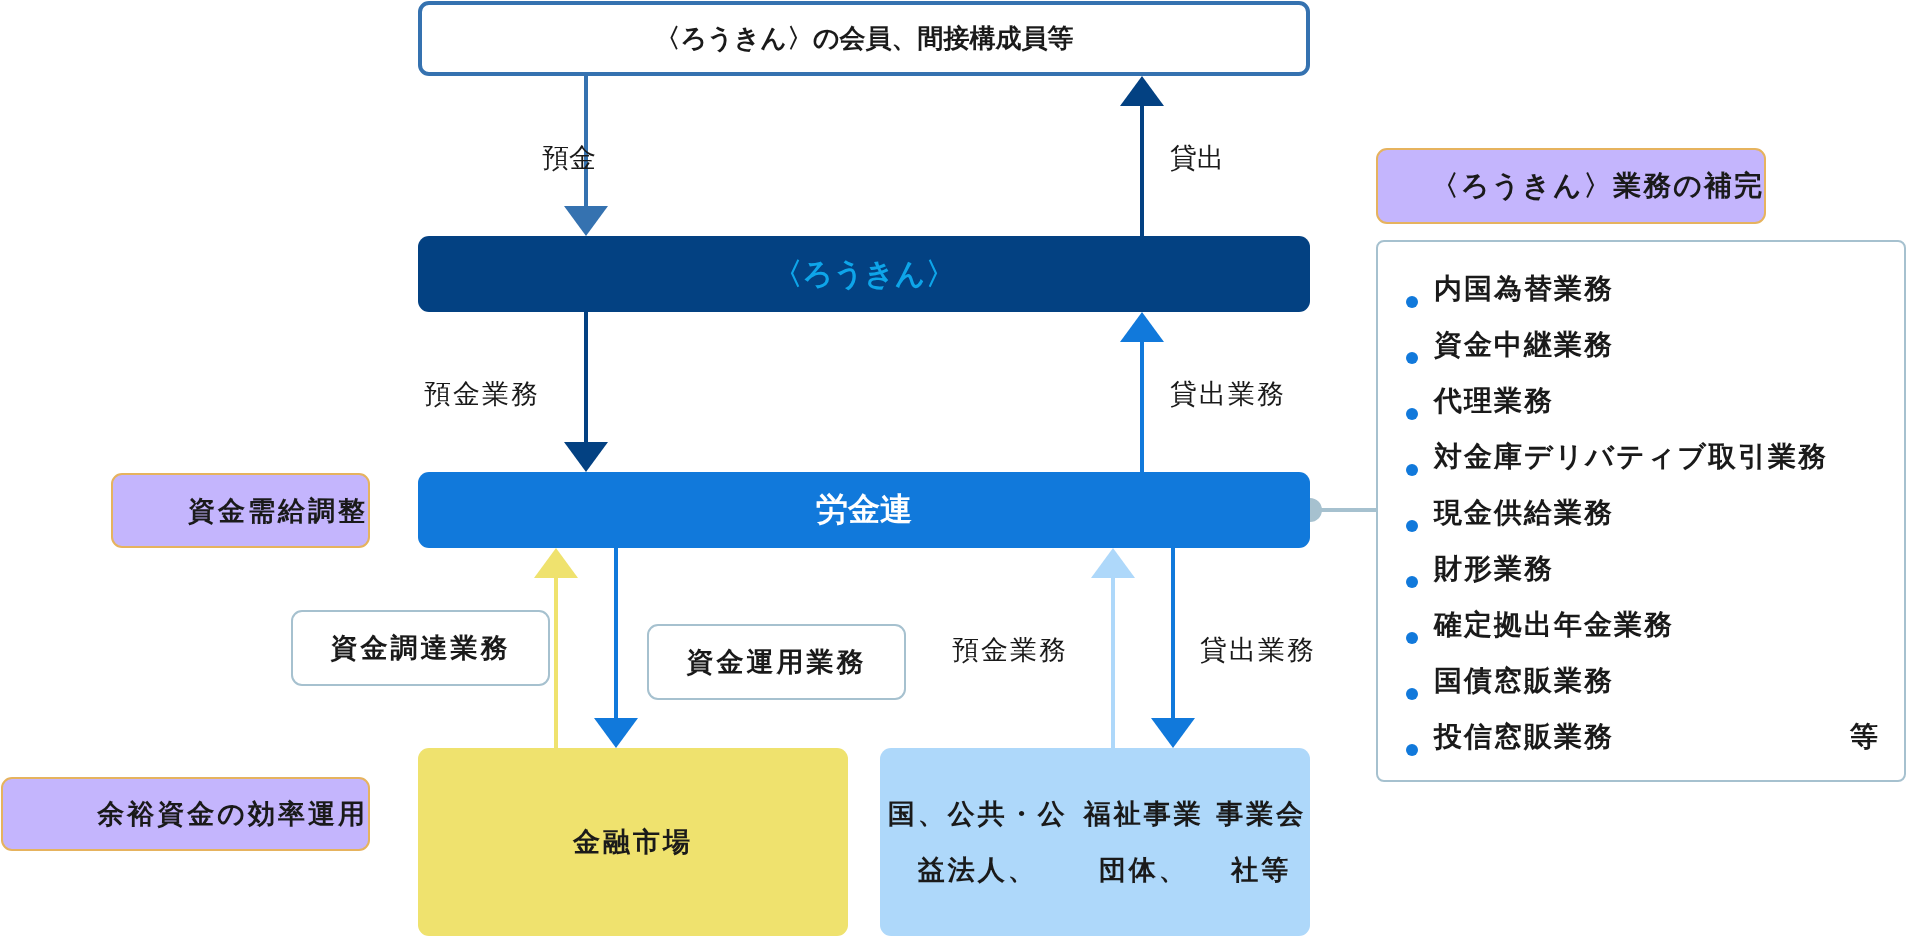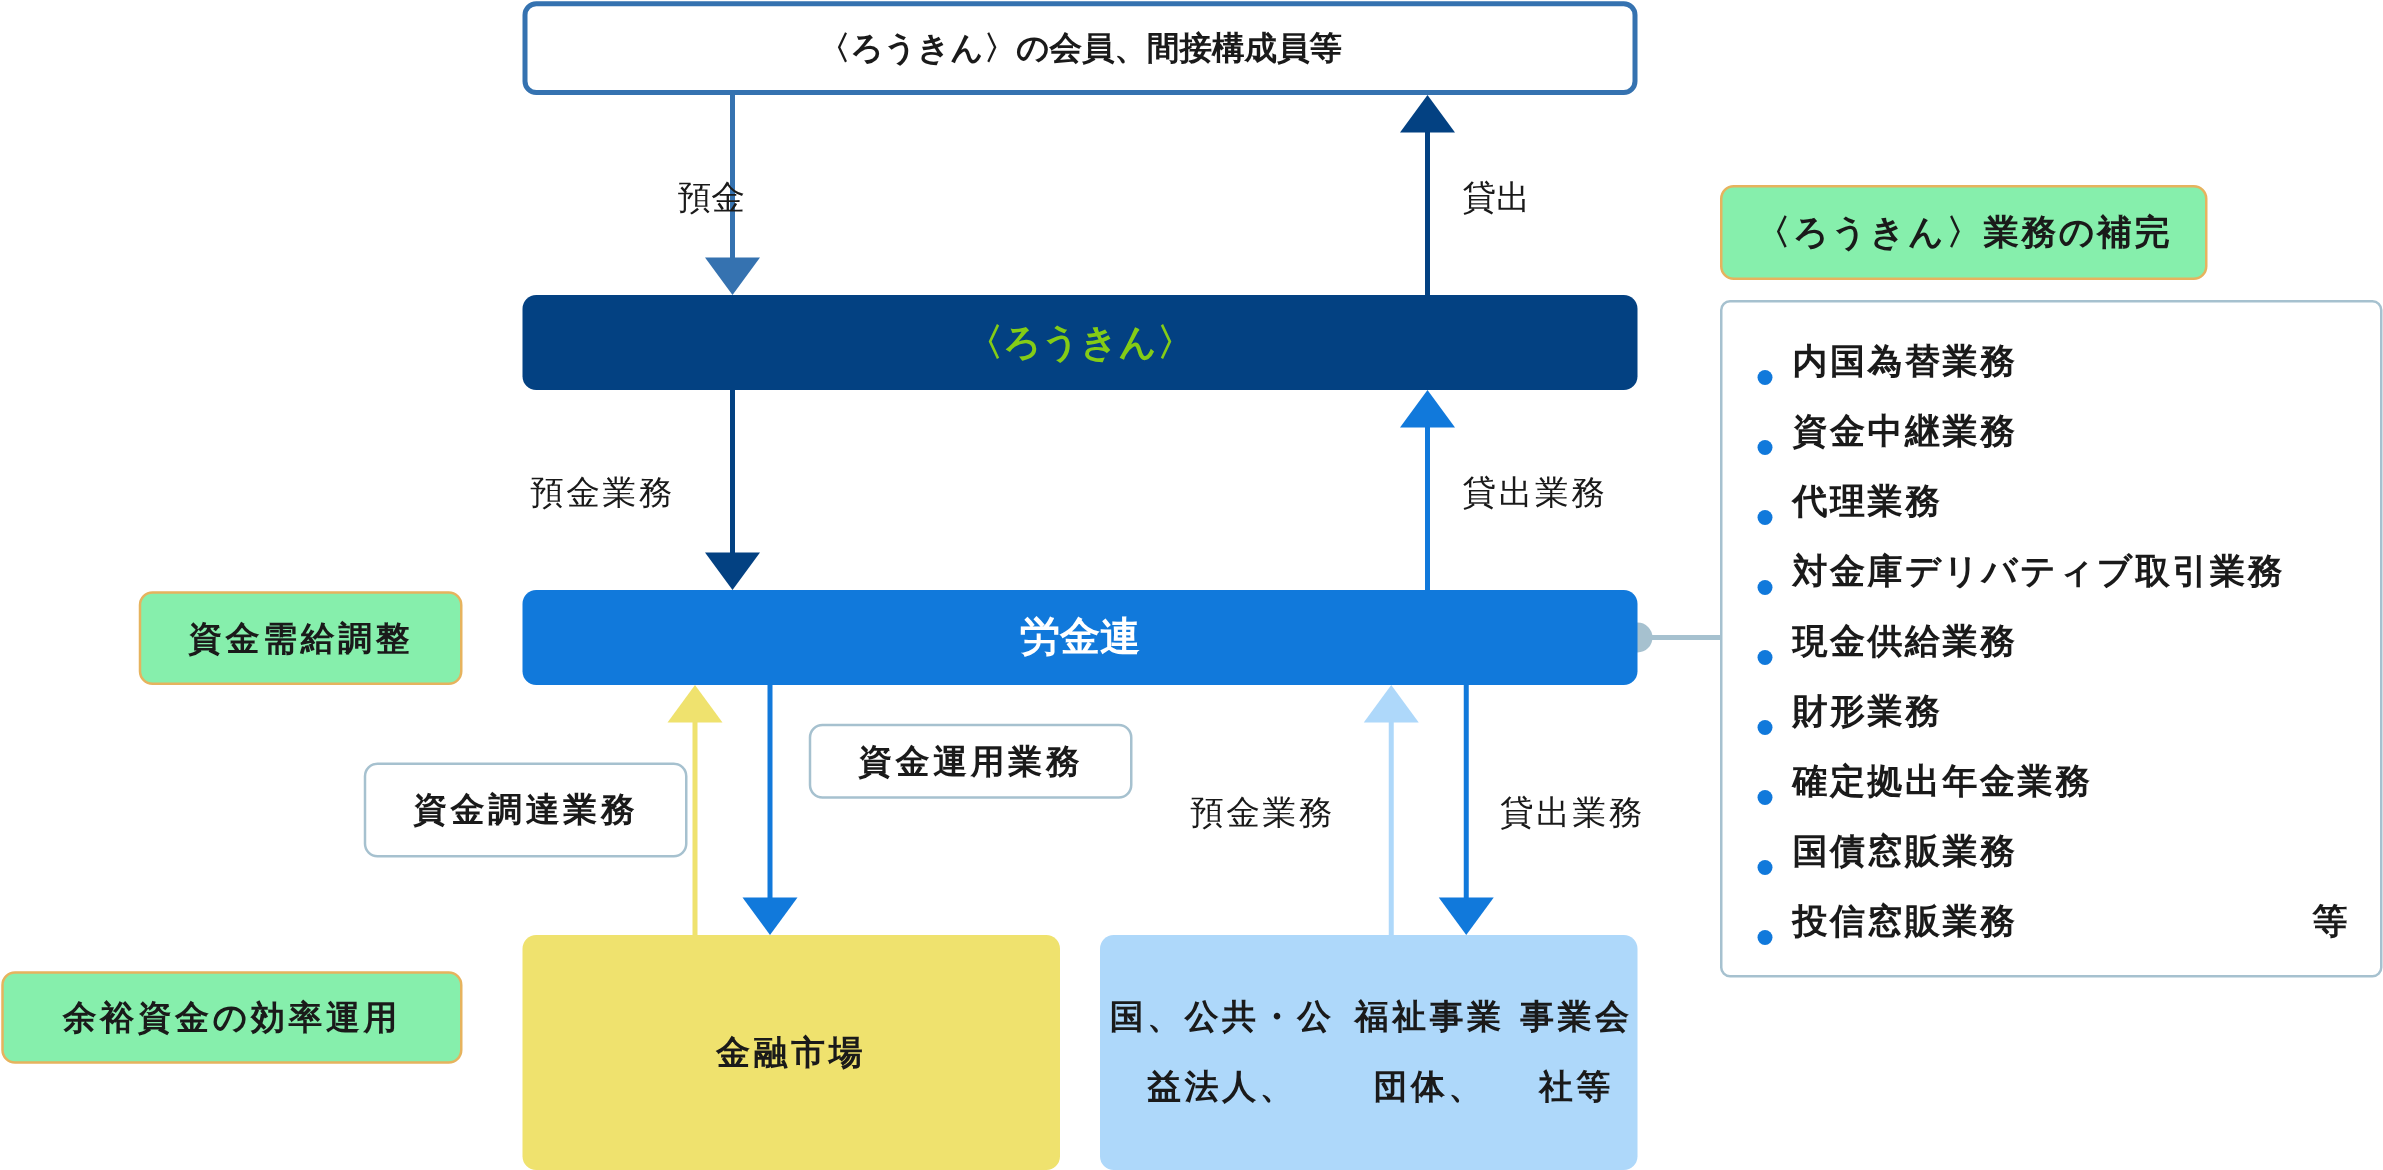--- a/index.html
+++ b/index.html
@@ -2,25 +2,25 @@
 <html><head>
 <meta charset="utf-8">
 <style>
   html, body { margin:0; padding:0; background:#ffffff; }
   body { width:1906px; height:936px; position:relative; overflow:hidden;
          font-family:"DejaVu Sans","Liberation Sans",sans-serif; color:#1a1a1a; }
   .abs { position:absolute; box-sizing:border-box; }
   .box { display:flex; align-items:center; justify-content:center; text-align:center; border-radius:11px; }
   .bold { font-weight:bold; }
   .top-box { left:418px; top:1px; width:892px; height:75px; border:4px solid #3572b0; background:#fff; font-size:26px; }
-  .rokin-box { left:418px; top:236px; width:892px; height:76px; background:#034182; color:#84cc16; font-size:30px; }
+  .rokin-box { left:418px; top:236px; width:892px; height:76px; background:#034182; color:#0ea5e9; font-size:30px; }
   .rokinren-box { left:418px; top:472px; width:892px; height:76px; background:#1179db; color:#ffffff; font-size:32px; }
   .market-box { left:418px; top:748px; width:430px; height:188px; background:#efe26e; font-size:27px; }
   .client-box { left:880px; top:748px; width:430px; height:188px; background:#aed8fa; font-size:27px; line-height:56px; }
-  .label-orange { border:2px solid #e6b35e; background:#86efac; font-size:27px; }
+  .label-orange { border:2px solid #e6b35e; background:#c4b5fd; font-size:27px;justify-content:flex-end; }
   .label-grey { border:2px solid #a6c1cf; background:#fff; font-size:27px;margin-left:12px; }
   .flow-label { font-size:27px; white-space:nowrap; }
   .list-box { left:1376px; top:240px; width:530px; height:542px; border:2px solid #a6c1cf; border-radius:8px; background:#fff; }
   .list-item { position:absolute; left:28px; font-size:28px; font-weight:bold; letter-spacing:2px; display:flex; align-items:flex-end; height:40px; }
   .bullet { width:12px; height:12px; border-radius:50%; background:#1179db; margin-right:16px; display:inline-block; }
   svg.lines { position:absolute; left:0; top:0; }
 </style>
 </head>
 <body>
 
@@ -85,21 +85,21 @@
 
 <div class="abs box bold label-orange" style="left:111px; top:473px; width:259px; height:75px; letter-spacing:3px;">
   <span>資金需給調整</span>
 </div>
 <div class="abs box bold label-orange" style="left:1px; top:777px; width:369px; height:74px; letter-spacing:3px;">
   <span>余裕資金の効率運用</span>
 </div>
 <div class="abs box bold label-grey" style="left:279px; top:610px; width:259px; height:76px; letter-spacing:3px;">
   <span>資金調達業務</span>
 </div>
-<div class="abs box bold label-grey" style="left:635px; top:579px; width:259px; height:60px; letter-spacing:3px;">
+<div class="abs box bold label-grey" style="left:635px; top:624px; width:259px; height:76px; letter-spacing:3px;">
   <span>資金運用業務</span>
 </div>
 
 <div class="abs box bold label-orange" style="left:1376px; top:148px; width:390px; height:76px; font-size:28px; letter-spacing:2px;">
   <span>〈ろうきん〉業務の補完</span>
 </div>
 
 <div class="abs list-box">
   <div class="list-item" style="top:26px;">
       <span class="bullet"></span>

